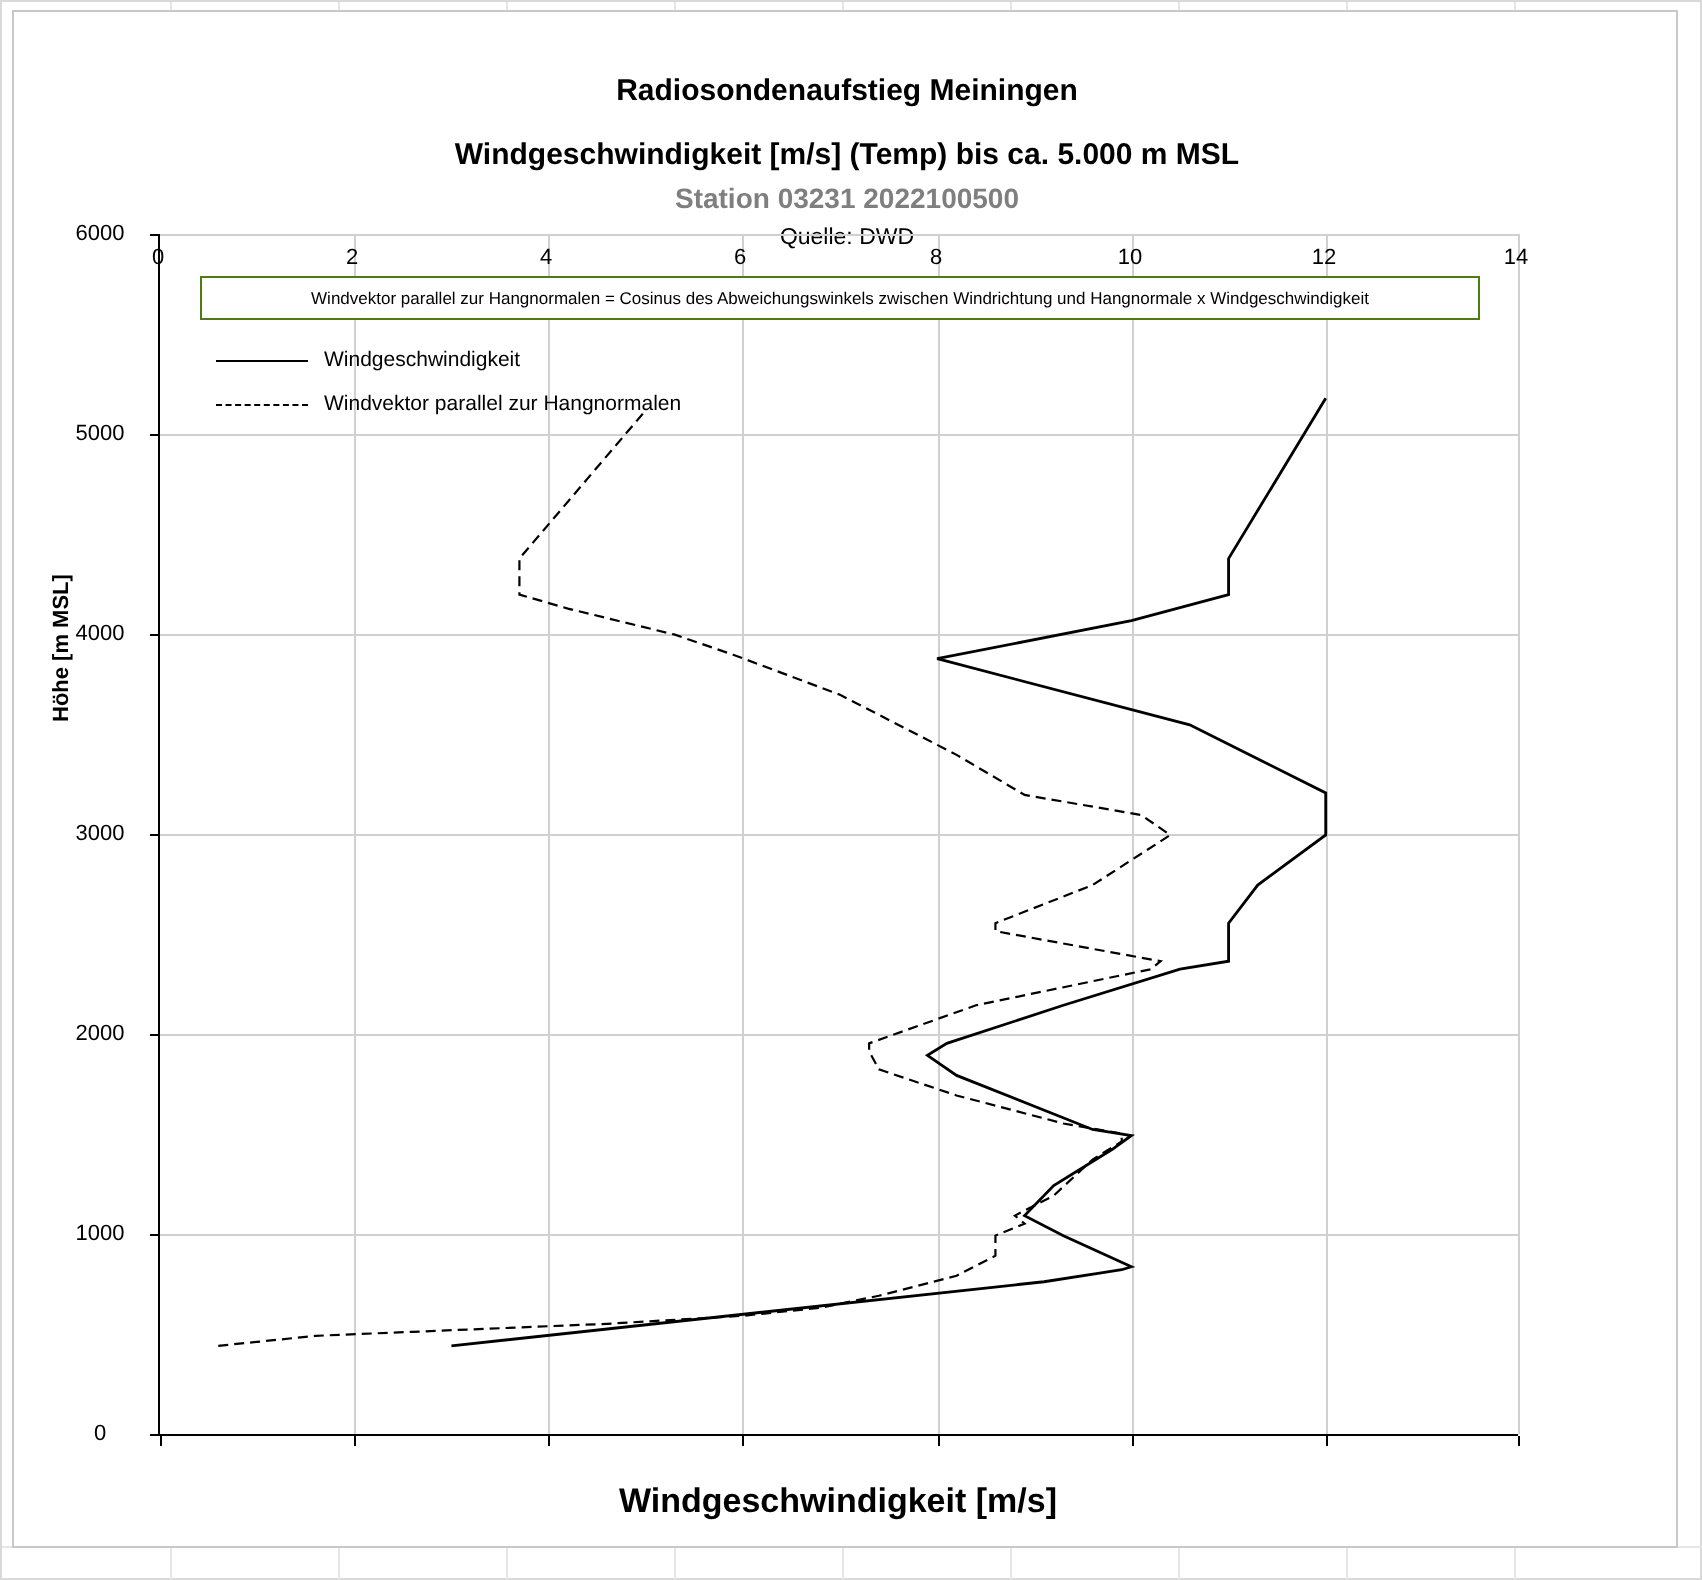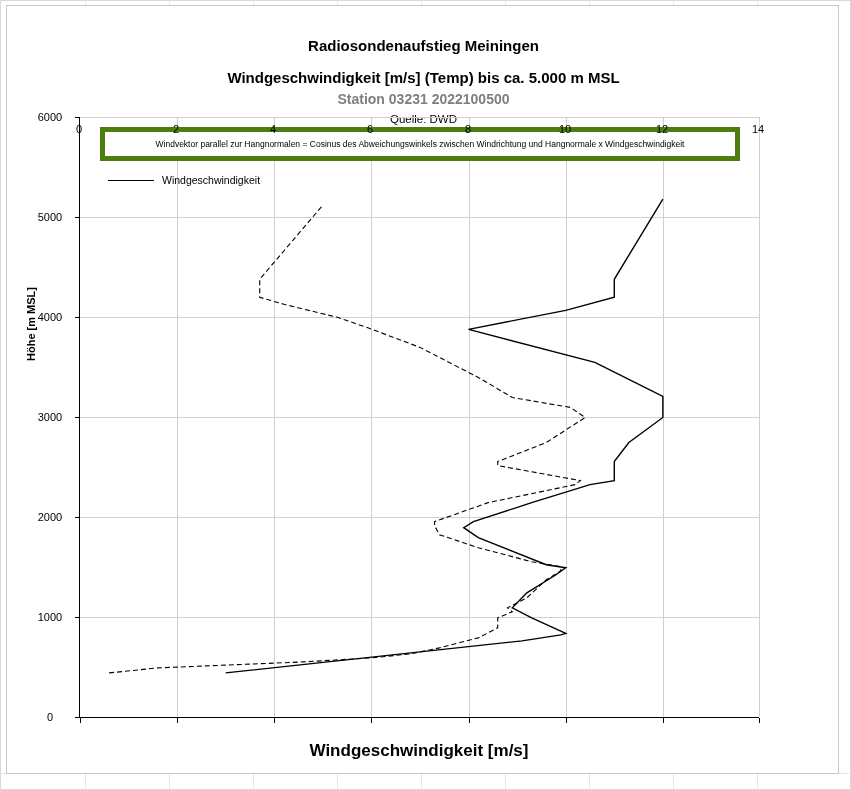--- a/index.html
+++ b/index.html
@@ -161,24 +161,24 @@
     left: 72px;
     top: 735px;
     width: 680px;
     text-align: center;
     font-size: 17px;
     font-weight: bold;
   }
   #annotation-box {
     position: absolute;
     left: 20px;
-    top: 10px;
+    top: 21px;
     width: 640px;
-    height: 34px;
-    border: 5px solid #4d7c0f;
+    height: 22px;
+    border: 1px solid #4d7c0f;
     background: #ffffff;
     box-sizing: border-box;
     display: flex;
     align-items: center;
     justify-content: center;
   }
   #annotation-box span {
     font-size: 8.5px;
     color: #000000;
     white-space: nowrap;
@@ -305,20 +305,24 @@
 
         <div id="annotation-box">
           <span>Windvektor parallel zur Hangnormalen = Cosinus des Abweichungswinkels zwischen Windrichtung und Hangnormale x Windgeschwindigkeit</span>
         </div>
 
         <div id="legend">
           <div class="legend-row">
             <span class="legend-swatch solid"></span>
             <span class="legend-label">Windgeschwindigkeit</span>
           </div>
+          <div class="legend-row">
+            <span class="legend-swatch dashed"></span>
+            <span class="legend-label">Windvektor parallel zur Hangnormalen</span>
+          </div>
         </div>
 
       </div>
 
       <div class="ytick-label" style="top:0px; right:686px;">6000</div>
       <div class="ytick-label" style="top:100px; right:686px;">5000</div>
       <div class="ytick-label" style="top:200px; right:686px;">4000</div>
       <div class="ytick-label" style="top:300px; right:686px;">3000</div>
       <div class="ytick-label" style="top:400px; right:686px;">2000</div>
       <div class="ytick-label" style="top:500px; right:686px;">1000</div>

